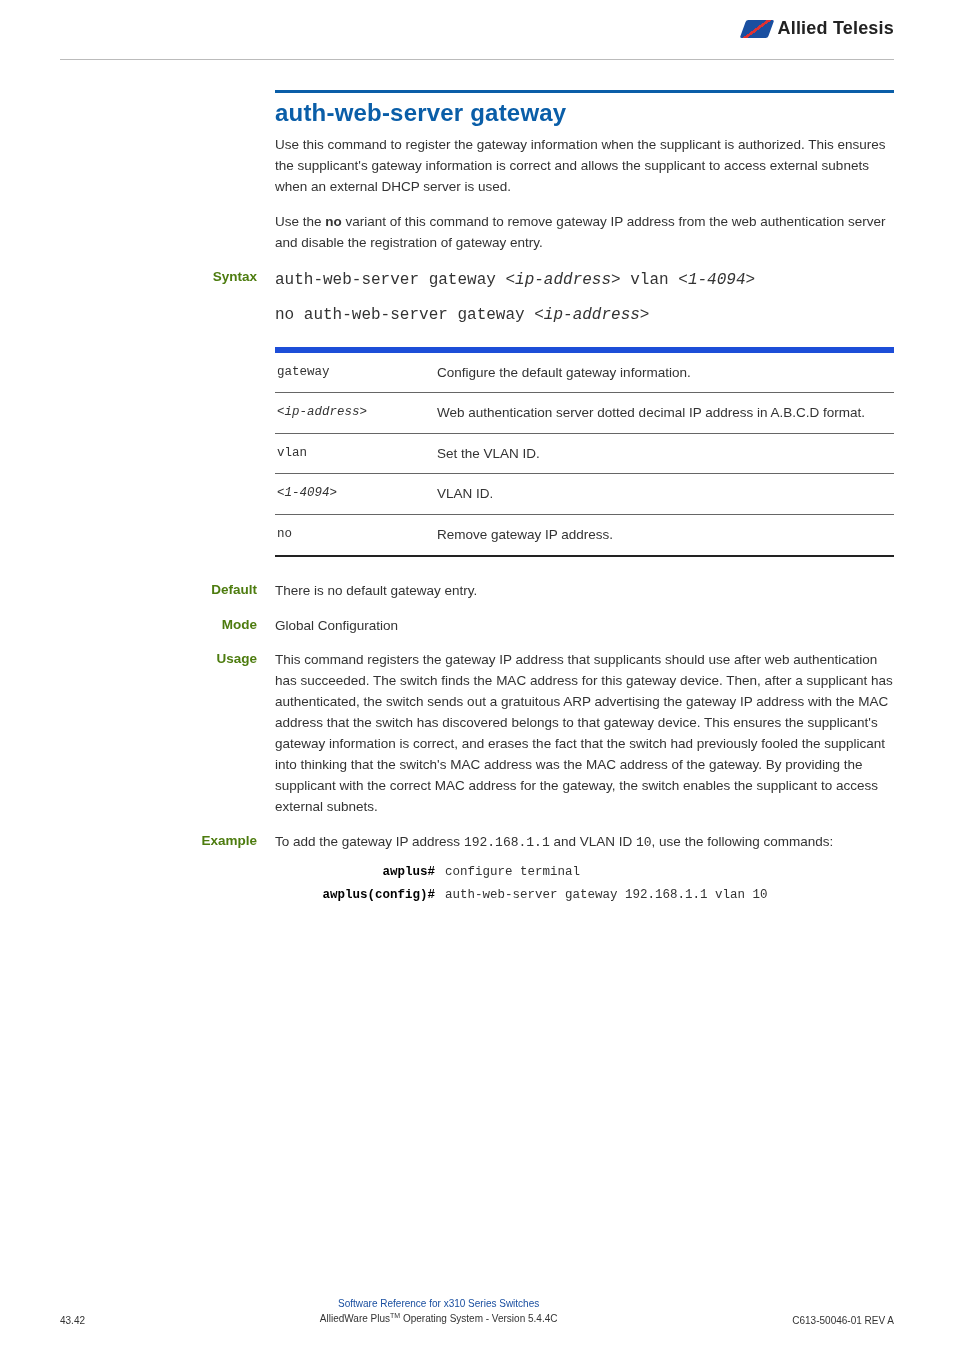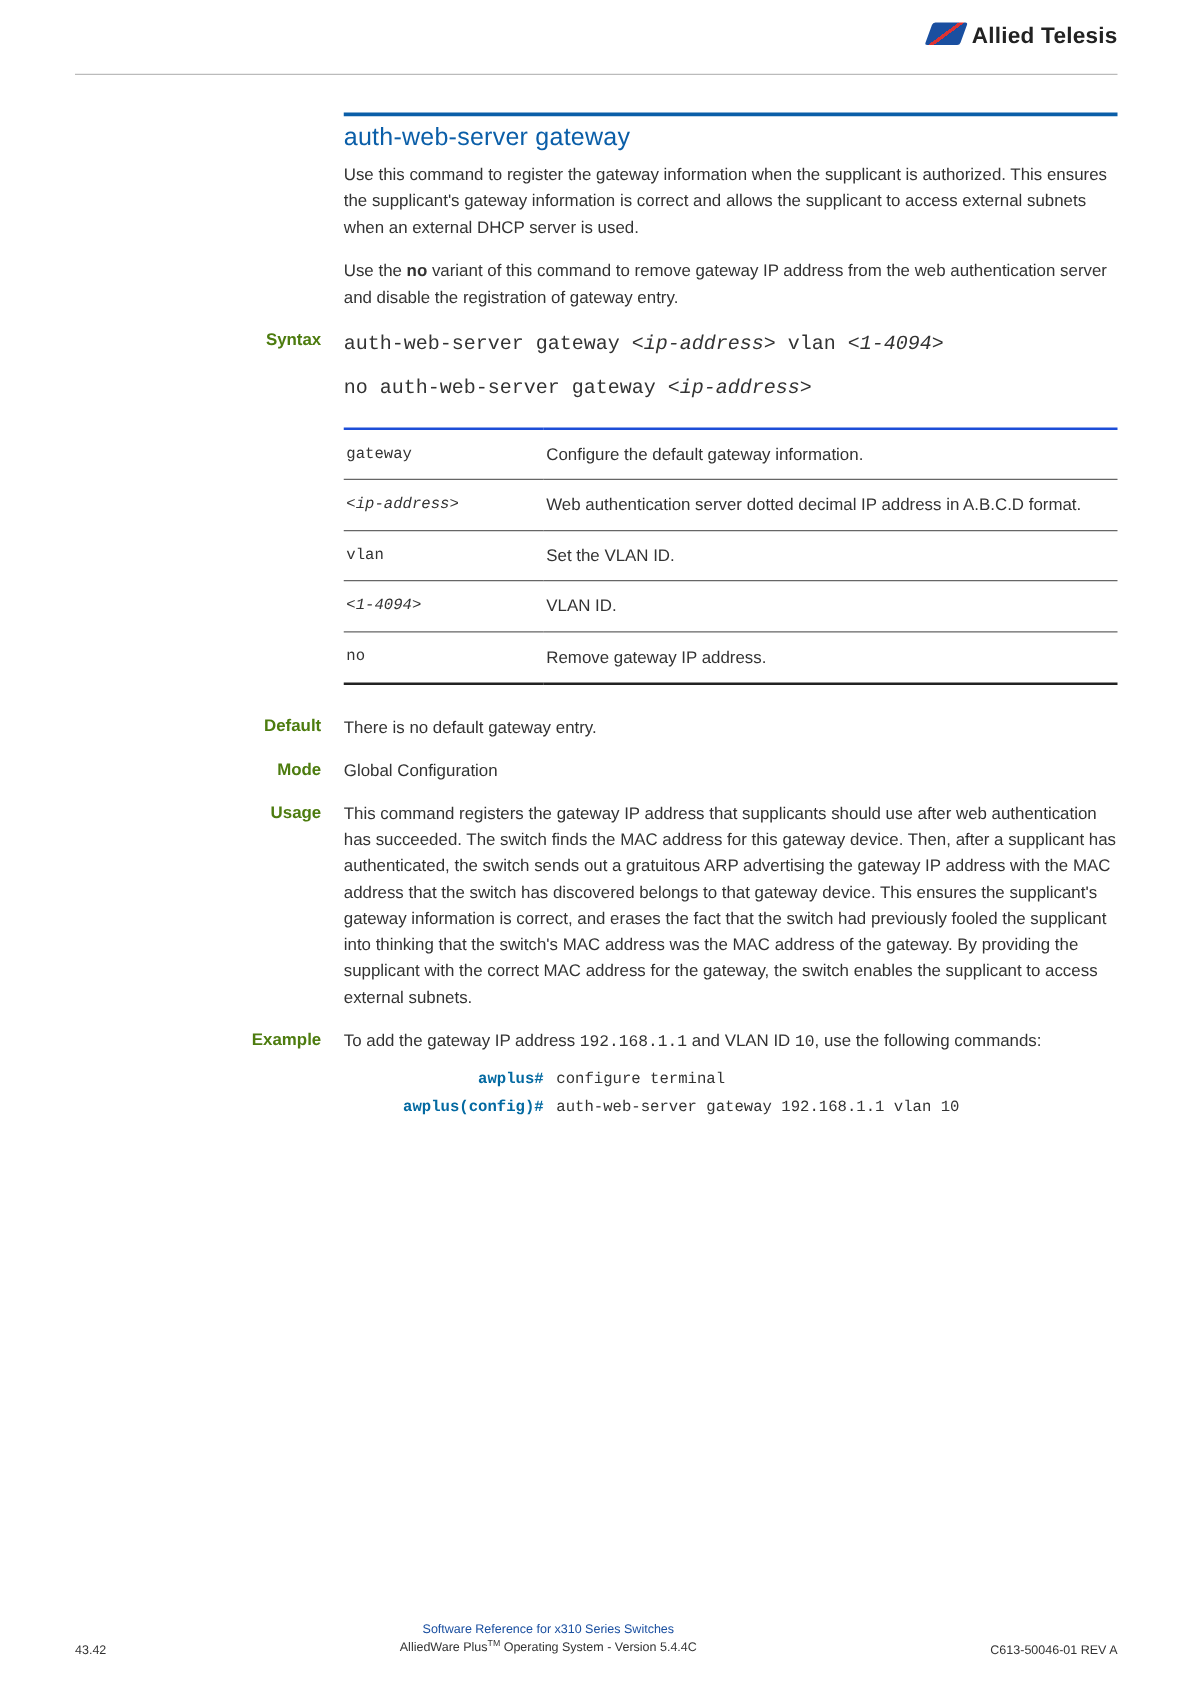--- a/index.html
+++ b/index.html
@@ -1,41 +1,41 @@
 <!DOCTYPE html>
 <html><head>
 <meta charset="utf-8">
 <style>
   * { box-sizing: border-box; margin: 0; padding: 0; }
   html, body { width: 954px; height: 1350px; font-family: "Segoe UI", "Helvetica Neue", Arial, sans-serif; color: #333; background: #fff; }
   .page { width: 954px; height: 1350px; position: relative; padding: 0 60px; }
   .header { height: 60px; border-bottom: 1px solid #bbb; position: relative; }
-  .logo { position: absolute; right: 0; top: 18px; display: flex; align-items: flex-start; gap: 6px; }
+  .logo { position: absolute; right: 0; top: 18px; display: flex; align-items: center; gap: 6px; }
   .logo-mark { width: 28px; height: 18px; background: linear-gradient(135deg, #1a4fa0 0 45%, #d33 45% 55%, #1a4fa0 55%); transform: skewX(-20deg); border-radius: 2px; }
   .logo-text { font-size: 18px; font-weight: 600; color: #222; letter-spacing: 0.2px; }
   .content { padding-left: 215px; padding-top: 30px; }
   .rule { height: 3px; background: #0a5ea8; margin-bottom: 6px; width: 100%; }
-  h1.title { color: #0a5ea8; font-size: 20px; font-weight: 400; margin-bottom: 8px; letter-spacing: 0.2px; }
+  h1.title { color: #0a5ea8; font-size: 24px; font-weight: 700; margin-bottom: 8px; letter-spacing: 0.2px; }
   .body-text { font-size: 13.5px; line-height: 1.55; color: #333; margin-bottom: 14px; }
   .body-text strong { font-weight: 700; }
   .row { display: flex; margin-bottom: 14px; }
   .label { width: 215px; margin-left: -215px; text-align: right; padding-right: 18px; color: #4d7c0f; font-weight: 700; font-size: 13.5px; padding-top: 1px; }
   .row .value { flex: 1; font-size: 13.5px; line-height: 1.55; color: #333; }
   code.mono, .mono { font-family: "Courier New", monospace; font-size: 13px; }
   .italic { font-style: italic; }
   pre.syntax { font-family: "Courier New", monospace; font-size: 16px; white-space: pre; line-height: 1.6; }
   table.param { width: 100%; border-collapse: collapse; margin-top: 18px; margin-bottom: 10px; }
   table.param tr { border-bottom: 1px solid #666; }
-  table.param tr:first-child { border-top: 2px solid #1d4ed8; }
+  table.param tr:first-child { border-top: 6px solid #1d4ed8; }
   table.param tr:last-child { border-bottom: 2px solid #222; }
   table.param td { padding: 10px 8px 10px 2px; vertical-align: top; font-size: 13.5px; line-height: 1.45; }
   table.param td.pname { width: 160px; font-family: "Courier New", monospace; font-size: 12.5px; }
   .example-block { margin-top: 6px; }
   .cmdline { display: flex; margin: 4px 0; align-items: baseline; }
-  .prompt { width: 170px; text-align: right; padding-right: 10px; color: #0369a1; font-family: "Courier New", monospace; font-size: 12.5px; font-weight: 700; }
+  .prompt { width: 170px; text-align: right; padding-right: 10px; color: #000000; font-family: "Courier New", monospace; font-size: 12.5px; font-weight: 700; }
   .cmd { font-family: "Courier New", monospace; font-size: 12.5px; }
   .footer { position: absolute; bottom: 24px; left: 60px; right: 60px; display: flex; justify-content: space-between; align-items: flex-end; font-size: 10px; color: #1a4fa0; }
   .footer .left { }
   .footer .center { text-align: center; flex: 1; line-height: 1.4; }
   .footer .right { text-align: right; }
   .footer .black { color: #333; }
   sup { font-size: 7px; }
 </style>
 </head>
 <body>

